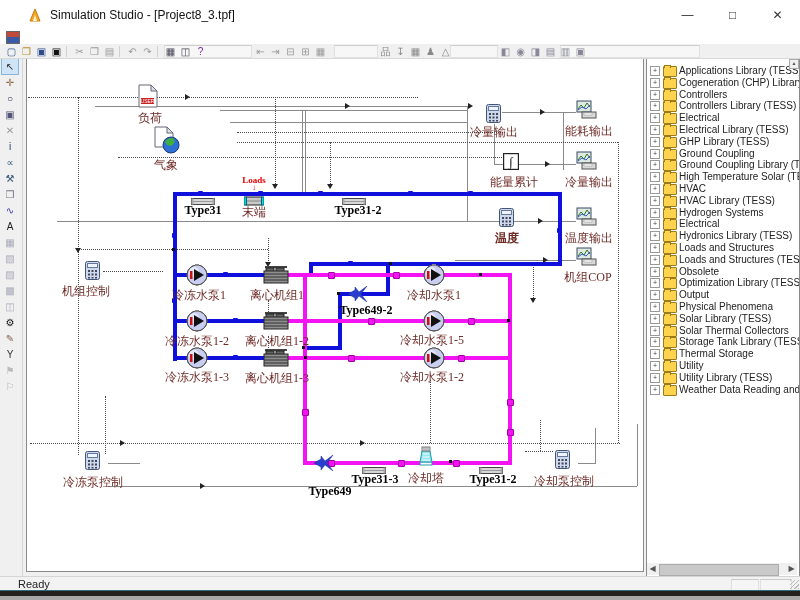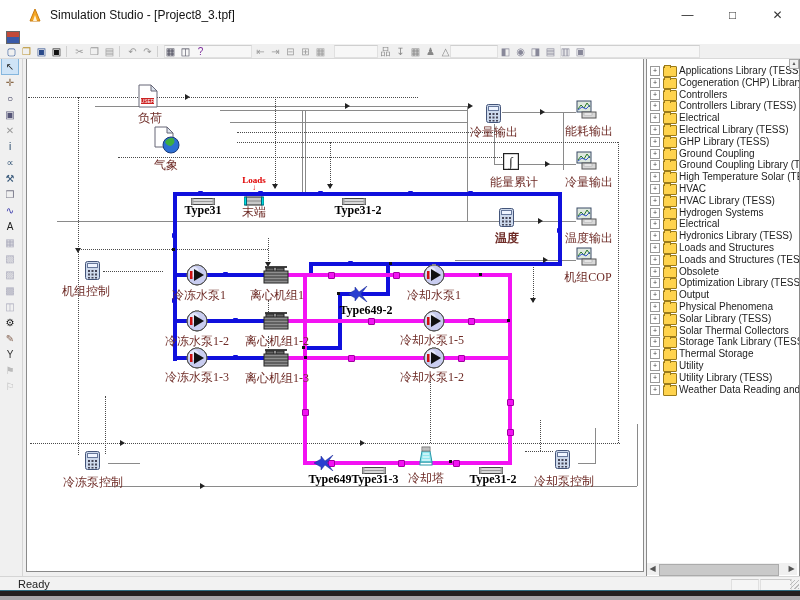--- a/index.html
+++ b/index.html
@@ -550,21 +550,21 @@
             <rect x="10" y="16" width="2" height="1.5"></rect>
           </g>
         </svg></div>
     </div>
     <div class="clabel m" style="left: 93px; top: 474px;">冷冻泵控制</div>
     <div class="comp" style="left: 314px; top: 455px;">
       <div><svg width="20" height="16">
           <polygon points="0,8 7,4 7,1 11,6 19,0 13,8 19,16 11,10 7,15 7,12" fill="#2a3fd0" stroke="#1a2a90" stroke-width="0.5"></polygon>
         </svg></div>
     </div>
-    <div class="clabel k" style="left: 330px; top: 472px; text-align: right;">Type649</div>
+    <div class="clabel k" style="left: 330px; top: 484px; text-align: right;">Type649</div>
     <div class="comp" style="left: 362px; top: 460px;">
       <div><svg width="24" height="7">
           <rect x="0.5" y="0.5" width="23" height="6" fill="#d8d8d8" stroke="#444"></rect>
           <line x1="1" y1="3.5" x2="23" y2="3.5" stroke="#999"></line>
           <rect x="0.5" y="0.5" width="2" height="6" fill="#aaa"></rect>
           <rect x="21.5" y="0.5" width="2" height="6" fill="#aaa"></rect>
         </svg></div>
     </div>
     <div class="clabel k" style="left: 375px; top: 472px;">Type31-3</div>
     <div class="comp" style="left: 417px; top: 446px;">

